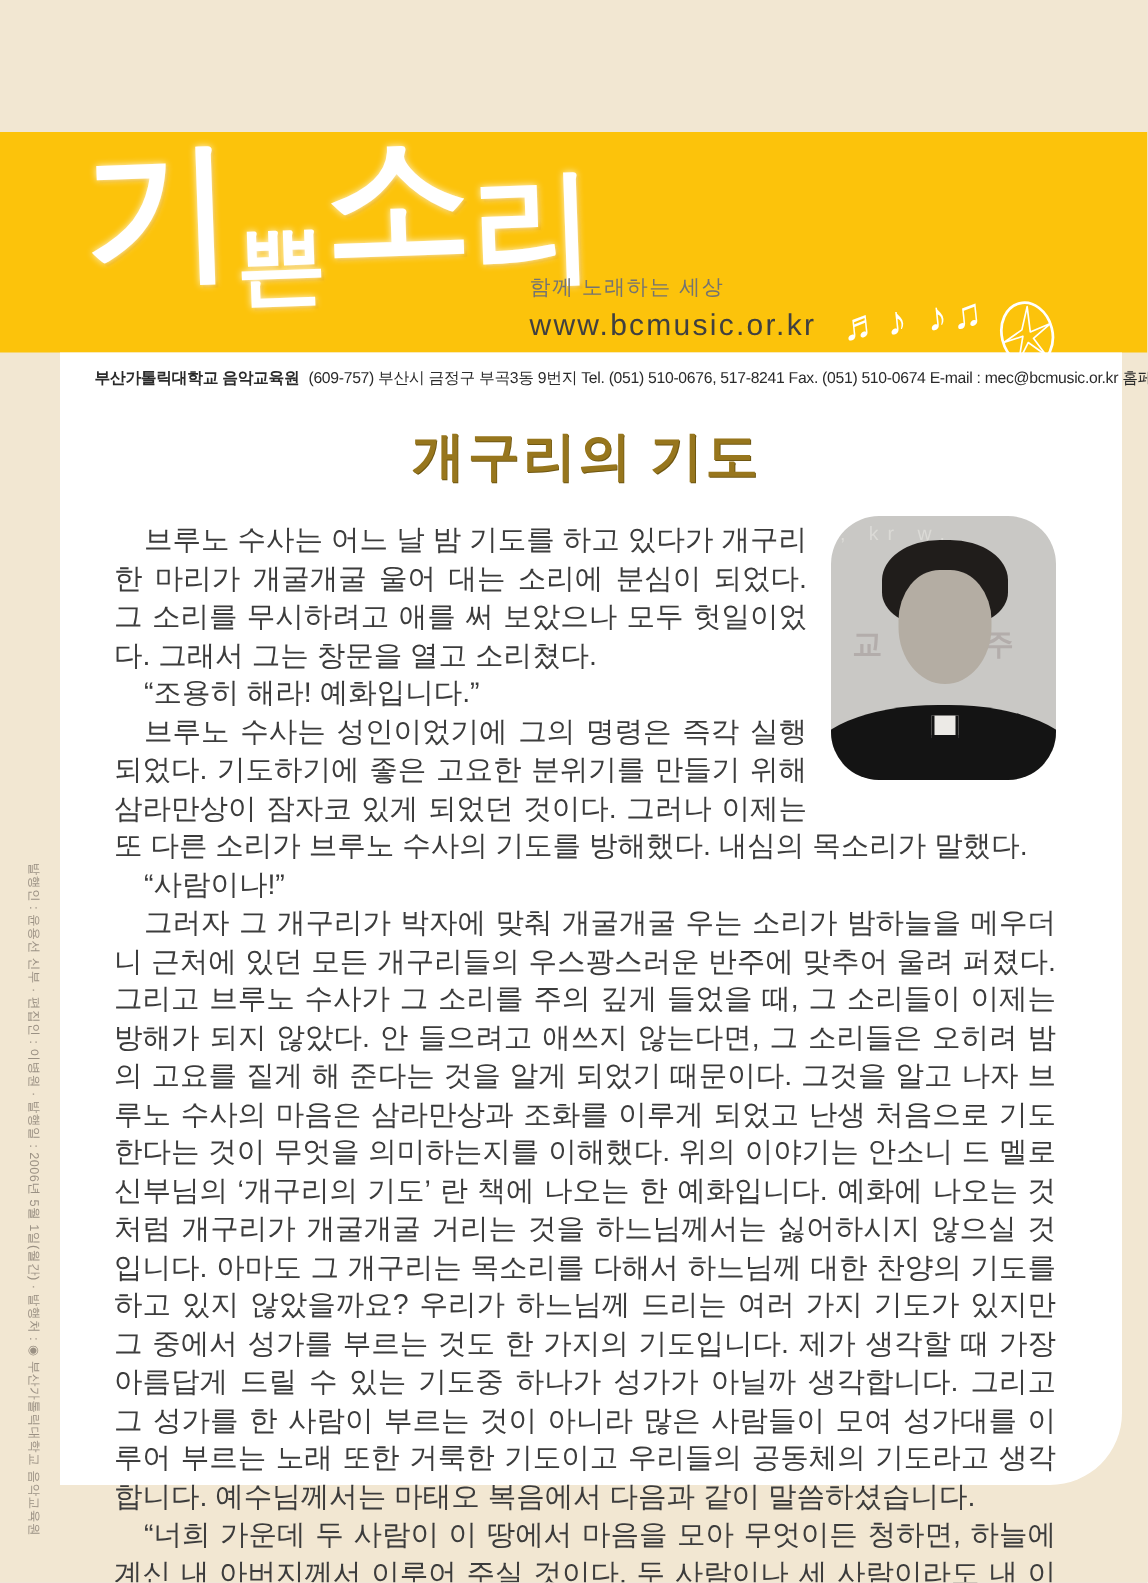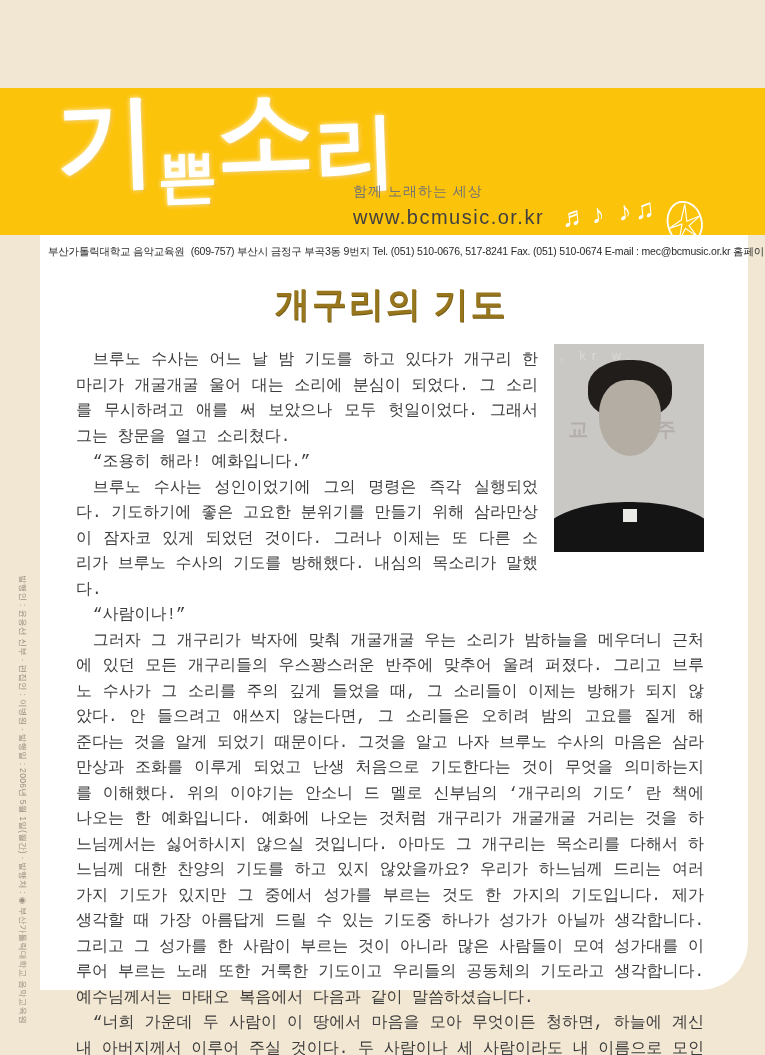--- a/index.html
+++ b/index.html
@@ -48,30 +48,30 @@
   }
   
   .sheet {
     position:absolute; left:40px; top:235px; width:708px; height:755px;
     background:#ffffff; border-radius:0 0 48px 0;
   }
   .address-bar {
     padding:10px 6px 2px 8px; font-size:10.5px; color:#2a2a2a;
     white-space:nowrap; letter-spacing:-0.2px;
   }
-  .address-bar .org { font-weight:normal; margin-right:6px; }
+  .address-bar .org { font-weight:bold; margin-right:6px;margin-left:15px; }
   .article { padding:12px 44px 0 36px; }
   .article-title {
     font-family:"Liberation Serif", serif; font-weight:bold;
     font-size:35px; color:#97761d; letter-spacing:2px;
     text-shadow:0.6px 0.6px 0 #6f5712; margin:8px 0 20px 2px;text-align:center;
   }
   .photo {
-    float:right; width:150px; height:208px; margin:-4px 0 10px 16px;
-    background:#c9c8c5; position:relative; overflow:hidden;
+    float:right; width:150px; height:176px; margin:-4px 0 10px 16px;
+    background:#c9c8c5; position:relative; overflow:hidden;border-radius:32px;
   }
   .photo .wm-top {
     position:absolute; top:4px; left:6px; right:4px; color:#dddcd8;
     font-size:13px; letter-spacing:6px; white-space:nowrap; opacity:.9;
   }
   .photo .wm-mid {
     position:absolute; top:72px; left:0; right:0; text-align:center;
     font-size:20px; font-weight:bold; color:#7d6a6a; opacity:.28;
     letter-spacing:14px; white-space:nowrap;
   }
@@ -85,21 +85,21 @@
   }
   .photo .body {
     position:absolute; bottom:-26px; left:-14px; right:-14px; height:76px;
     background:#141414; border-radius:48% 48% 0 0;
   }
   .photo .collar {
     position:absolute; bottom:28px; left:67px; width:18px; height:15px;
     background:#eceae6; border:2px solid #141414; border-top:none;
   }
   .para {
-    font-family:Liberation Mono, monospace; font-size:16px; color:#3c3c3c;
+    font-family:Liberation Sans, sans-serif; font-size:19px; color:#3c3c3c;
     line-height:25.5px; text-align:justify; text-indent:1.05em;
   }
   
   .imprint {
     position:absolute; left:28px; top:575px; transform-origin:0 0;
     transform:rotate(90deg); white-space:nowrap;
     font-size:8.5px; color:#9b9184; letter-spacing:0.3px;
   }
 </style>
 </head>

